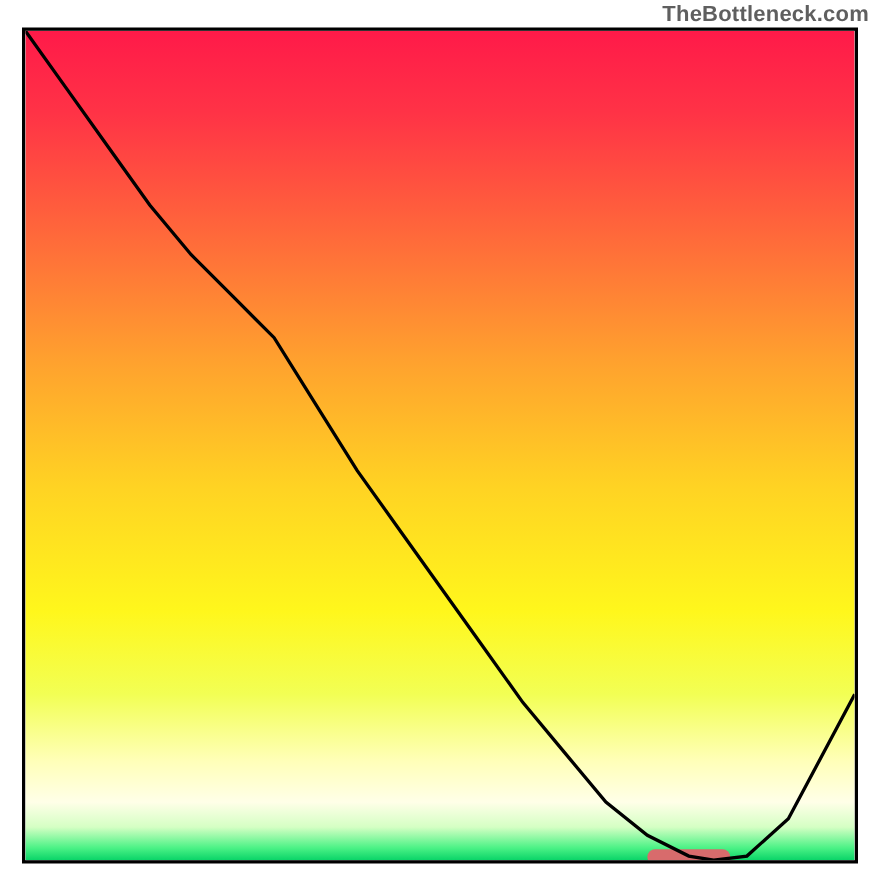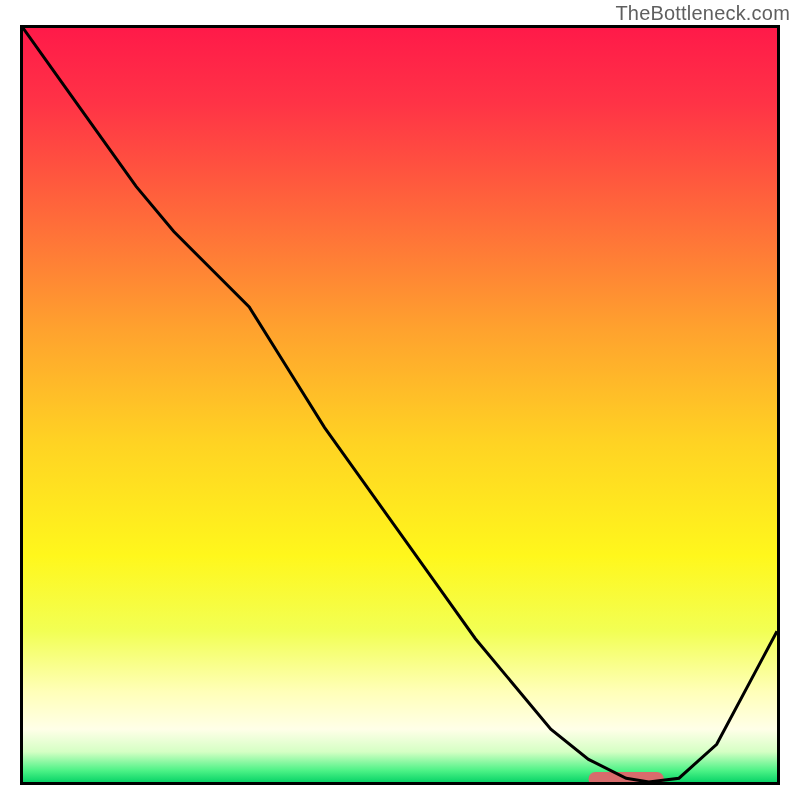--- a/index.html
+++ b/index.html
@@ -14,21 +14,21 @@
   .container {
     position: relative;
     width: 800px;
     height: 800px;
   }
   .watermark {
     position: absolute;
     top: 2px;
     right: 10px;
     font-size: 20px;
-    font-weight: 400;
+    font-weight: 700;
     color: #5f5f5f;
     letter-spacing: 0.2px;
     z-index: 10;
   }
   .plot-area {
     position: absolute;
     left: 20px;
     top: 25px;
     width: 760px;
     height: 760px;

